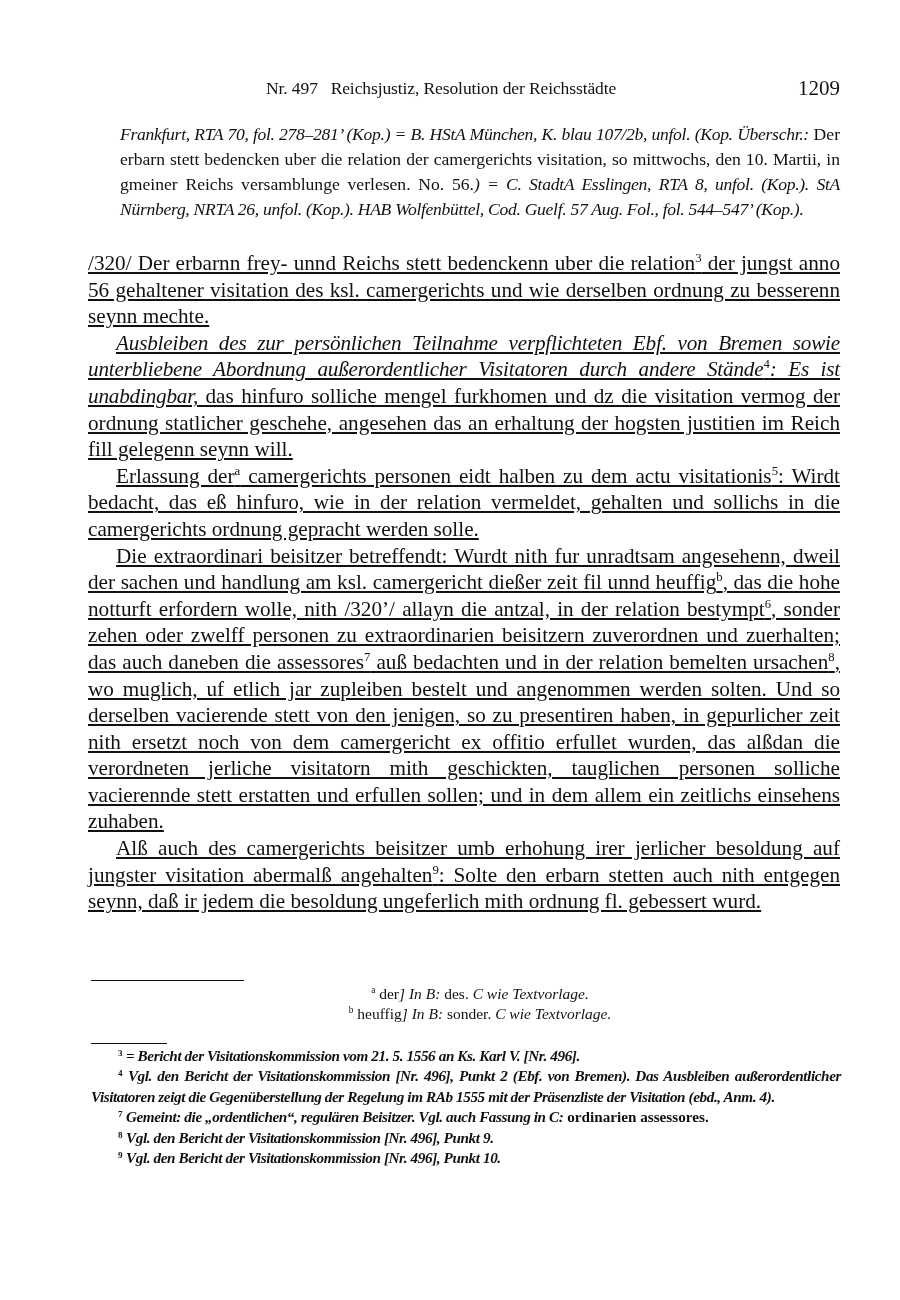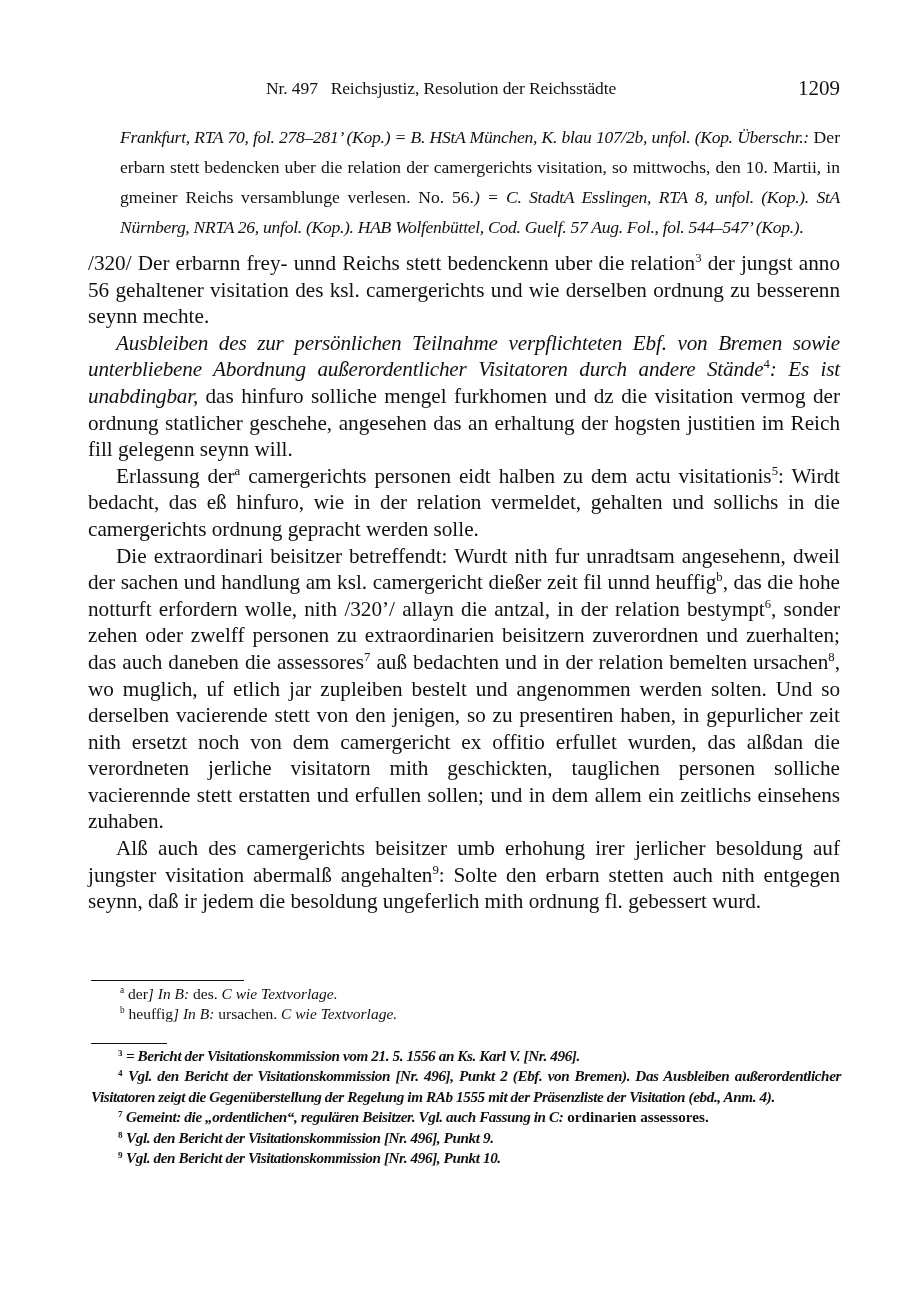--- a/index.html
+++ b/index.html
@@ -1,28 +1,28 @@
 <!DOCTYPE html>
 <html><head>
   <meta charset="utf-8">
   <style>
     html, body { margin: 0; padding: 0; background: #ffffff; }
     body { width: 900px; height: 1300px; position: relative; overflow: hidden; color: #111; font-family: "Liberation Serif", "DejaVu Serif", serif; }
     .header { position: absolute; top: 78px; left: 88px; width: 752px; height: 28px; }
     .header .title { position: absolute; left: 178px; top: 0; font-size: 17.5px; letter-spacing: -0.1px; text-align: center; }
     .header .pagenum { position: absolute; right: 0; top: -2px; font-size: 21px; text-align: center; }
-    .source { position: absolute; top: 122px; left: 120px; width: 720px; font-size: 17.6px; line-height: 30px; text-align: justify; }
+    .source { position: absolute; top: 122px; left: 120px; width: 720px; font-size: 17.6px; line-height: 25px; text-align: justify; }
     .source i { letter-spacing: -0.3px; }
-    .main { position: absolute; top: 250px; left: 88px; width: 752px; font-size: 21.2px; line-height: 26.6px; text-align: justify; hyphens: manual; }
+    .main { position: absolute; top: 250px; left: 88px; width: 752px; font-size: 21.2px; line-height: 26.6px; text-align: justify; hyphens: manual; text-decoration: underline; }
     .main p { margin: 0; }
     .main p.indent { text-indent: 28px; }
     .main i { letter-spacing: -0.2px; }
     sup { font-size: 0.6em; line-height: 0; vertical-align: 0.6em; }
     .rule1 { position: absolute; top: 980px; left: 91px; width: 153px; height: 1px; background: #111; }
-    .textnotes { position: absolute; top: 984px; left: 120px; width: 720px; font-size: 15.5px; line-height: 20px; }
+    .textnotes { position: absolute; top: 984px; left: 120px; width: 720px; font-size: 15.5px; line-height: 20px; text-align: center; }
     .textnotes p { margin: 0; }
     .rule2 { position: absolute; top: 1043px; left: 91px; width: 76px; height: 1px; background: #111; }
     .footnotes { position: absolute; top: 1046px; left: 91px; width: 750px; font-size: 15.2px; line-height: 20.4px; text-align: justify; font-weight: bold; }
     .footnotes p { margin: 0; text-indent: 27px; }
     .footnotes i { letter-spacing: -0.4px; }
     .roman { font-style: normal; }
   </style>
 </head>
 <body>
 
@@ -39,21 +39,21 @@
   <p><span>/320/ Der erbarnn frey- unnd Reichs stett bedenckenn uber die relation</span><sup>3</sup><span> der jungst anno 56 gehaltener visitation des ksl. camergerichts und wie derselben ordnung zu besserenn seynn mechte.</span></p>
   <p class="indent"><i>Ausbleiben des zur persönlichen Teilnahme verpflichteten Ebf. von Bremen sowie unterbliebene Abordnung außerordentlicher Visitatoren durch andere Stände</i><sup>4</sup><i>: Es ist unabdingbar,</i><span> das hinfuro solliche mengel furkhomen und dz die visitation vermog der ordnung statlicher geschehe, angesehen das an erhaltung der hogsten justitien im Reich fill gelegenn seynn will.</span></p>
   <p class="indent"><span>Erlassung der</span><sup>a</sup><span> camergerichts personen eidt halben zu dem actu visitationis</span><sup>5</sup><span>: Wirdt bedacht, das eß hinfuro, wie in der relation vermeldet, gehalten und sollichs in die camergerichts ordnung gepracht werden solle.</span></p>
   <p class="indent"><span>Die extraordinari beisitzer betreffendt: Wurdt nith fur unradtsam angesehenn, dweil der sachen und handlung am ksl. camergericht dießer zeit fil unnd heuffig</span><sup>b</sup><span>, das die hohe notturft erfordern wolle, nith /320’/ allayn die antzal, in der relation bestympt</span><sup>6</sup><span>, sonder zehen oder zwelff personen zu extraordinarien beisitzern zuverordnen und zuerhalten; das auch daneben die assessores</span><sup>7</sup><span> auß bedachten und in der relation bemelten ursachen</span><sup>8</sup><span>, wo muglich, uf etlich jar zupleiben bestelt und angenommen werden solten. Und so derselben vacierende stett von den jenigen, so zu presentiren haben, in gepurlicher zeit nith ersetzt noch von dem camergericht ex offitio erfullet wurden, das alßdan die verordneten jerliche visitatorn mith geschickten, tauglichen personen solliche vacierennde stett erstatten und erfullen sollen; und in dem allem ein zeitlichs einsehens zuhaben.</span></p>
   <p class="indent"><span>Alß auch des camergerichts beisitzer umb erhohung irer jerlicher besoldung auf jungster visitation abermalß angehalten</span><sup>9</sup><span>: Solte den erbarn stetten auch nith entgegen seynn, daß ir jedem die besoldung ungeferlich mith ordnung fl. gebessert wurd.</span></p>
 </div>
 
 <div class="rule1"></div>
 <div class="textnotes">
   <p><sup>a</sup><span> der</span><i>] In B:</i><span> des.</span><i> C wie Textvorlage.</i></p>
-  <p><sup>b</sup><span> heuffig</span><i>] In B:</i><span> ursachen.</span><i> C wie Textvorlage.</i></p>
+  <p><sup>b</sup><span> heuffig</span><i>] In B:</i><span> sonder.</span><i> C wie Textvorlage.</i></p>
 </div>
 
 <div class="rule2"></div>
 <div class="footnotes">
   <p><sup>3</sup><i> = Bericht der Visitationskommission vom 21. 5. 1556 an Ks. Karl V. [Nr. 496].</i></p>
   <p><sup>4</sup><i> Vgl. den Bericht der Visitationskommission [Nr. 496], Punkt 2 (Ebf. von Bremen). Das Ausbleiben außerordentlicher Visitatoren zeigt die Gegenüberstellung der Regelung im RAb 1555 mit der Präsenzliste der Visitation (ebd., Anm. 4).</i></p>
   <p><sup>7</sup><i> Gemeint: die „ordentlichen“, regulären Beisitzer. Vgl. auch Fassung in C:</i><span class="roman"> ordinarien assessores.</span></p>
   <p><sup>8</sup><i> Vgl. den Bericht der Visitationskommission [Nr. 496], Punkt 9.</i></p>
   <p><sup>9</sup><i> Vgl. den Bericht der Visitationskommission [Nr. 496], Punkt 10.</i></p>
 </div>

